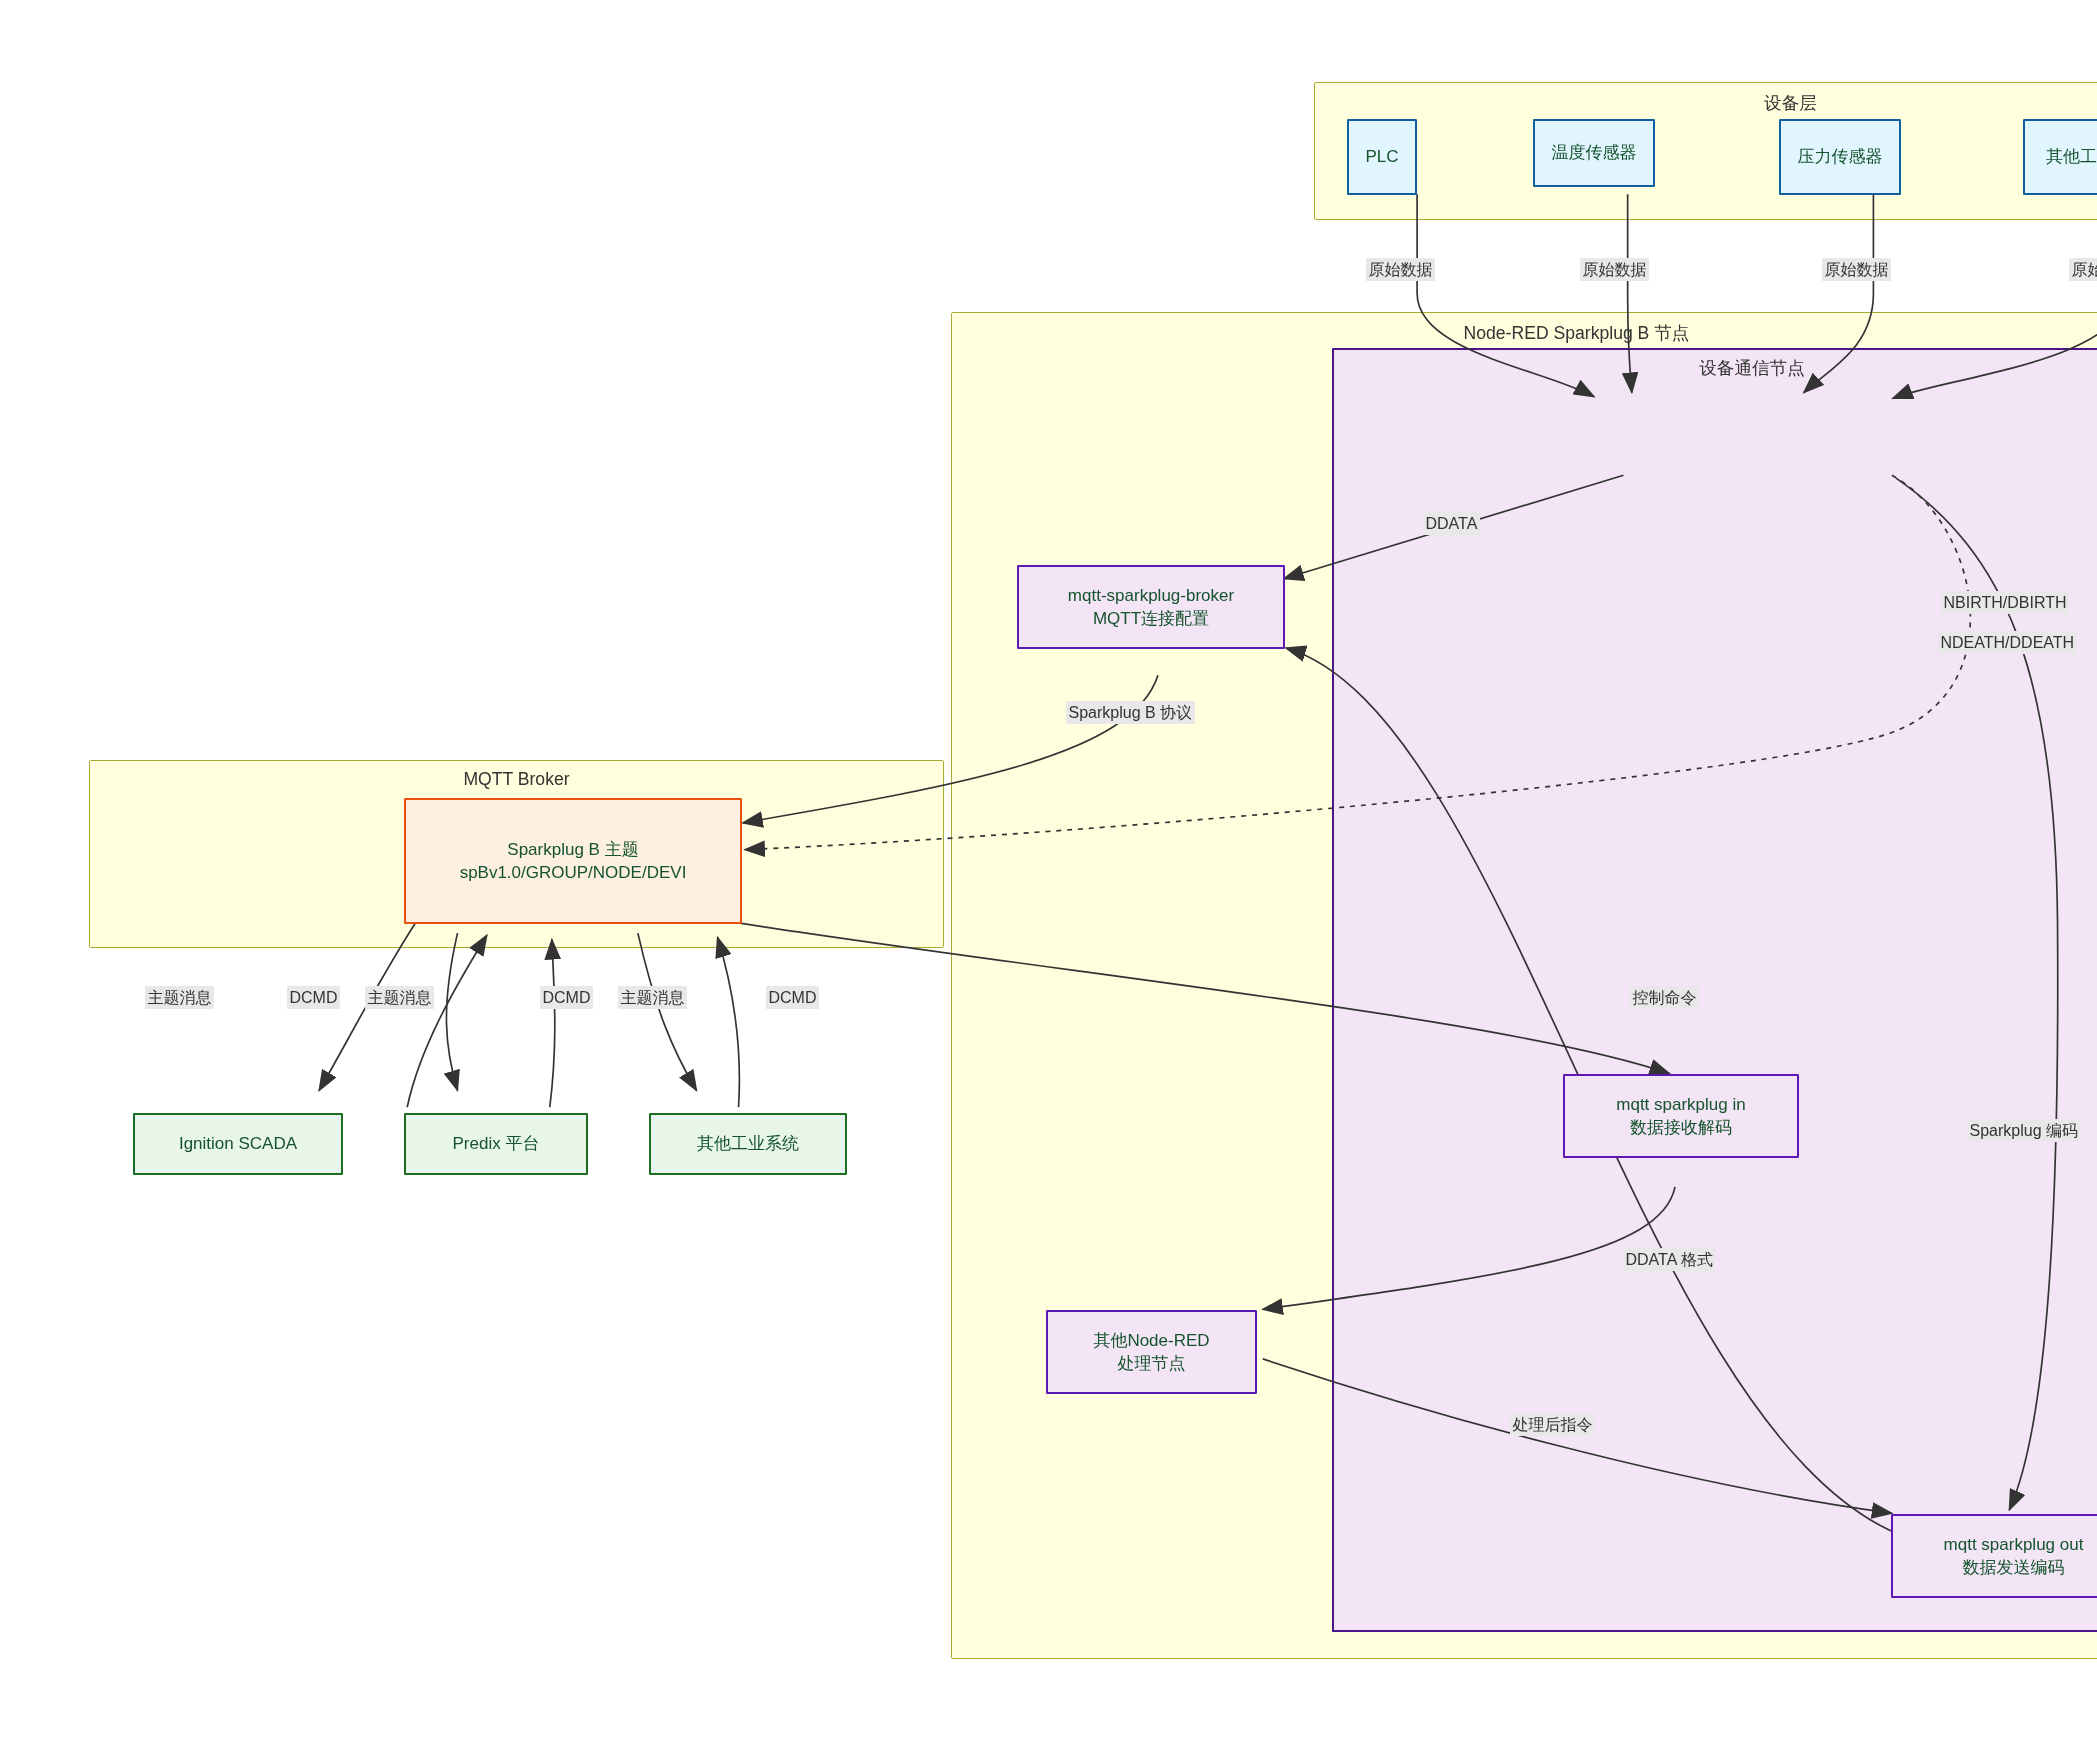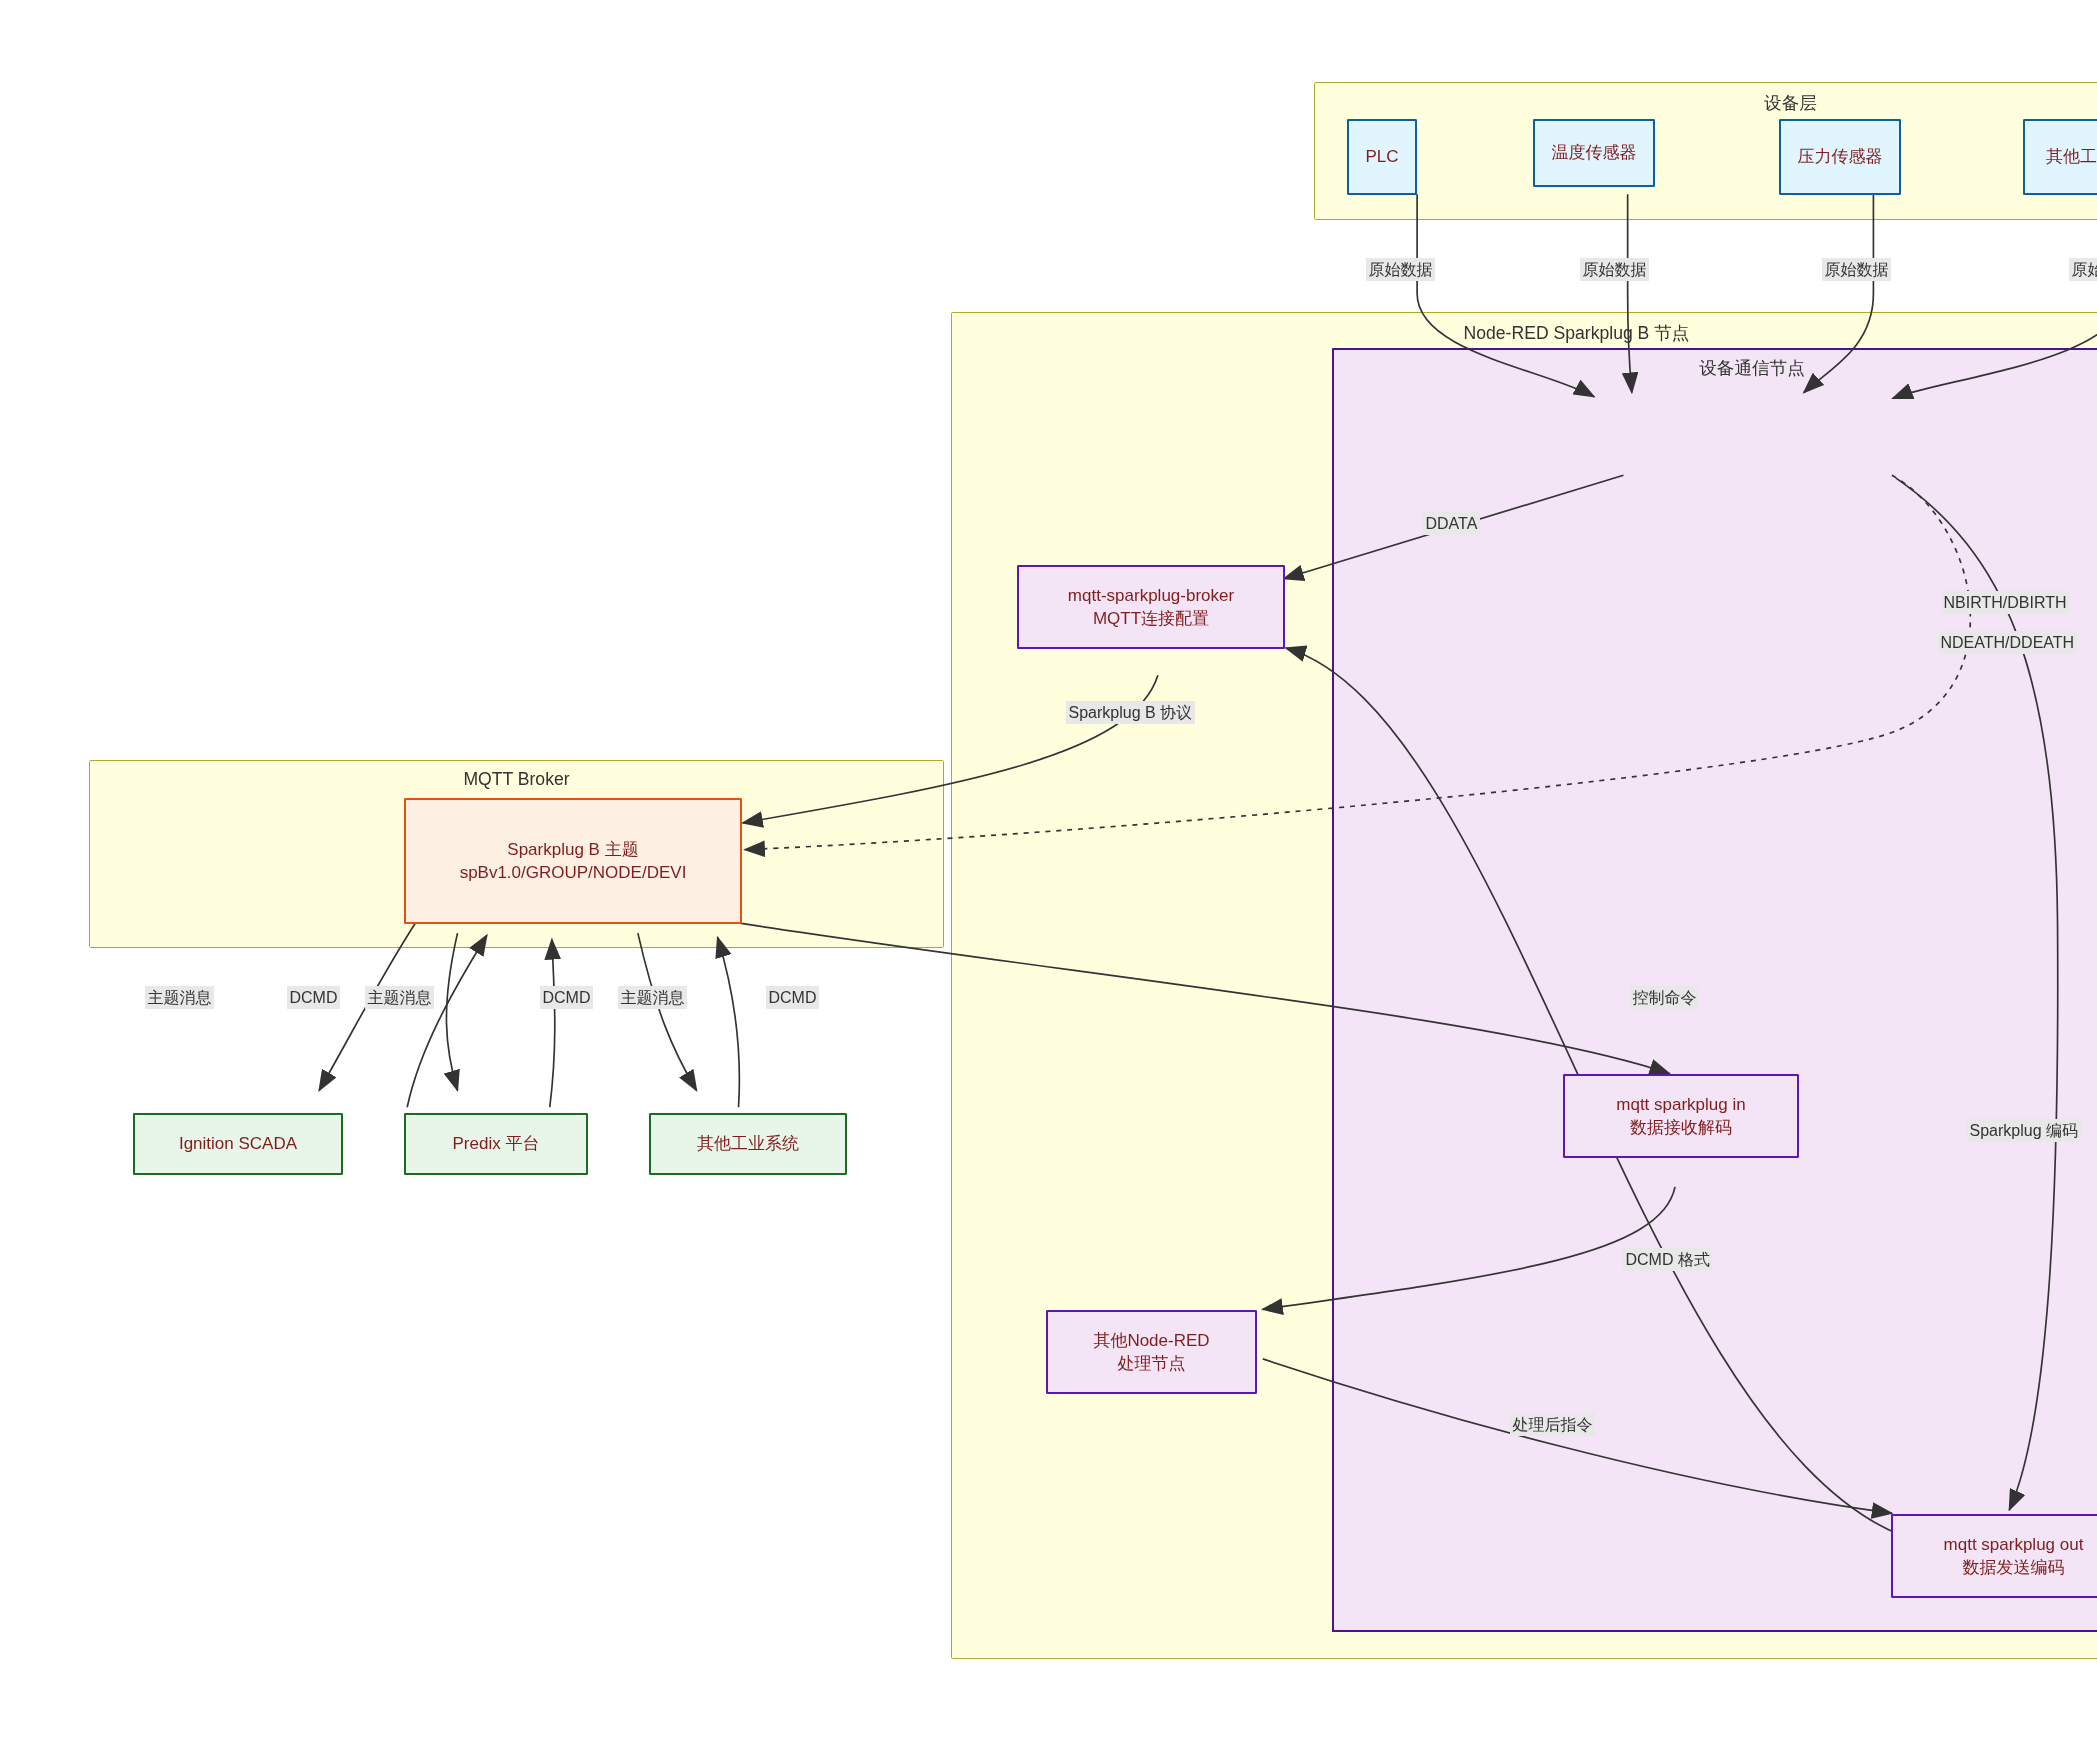--- a/index.html
+++ b/index.html
@@ -7,21 +7,21 @@
   #stage{position:relative;width:2328px;height:1738px;background:#ffffff;overflow:hidden;}
   svg#wires{position:absolute;left:0;top:0;width:2328px;height:1738px;pointer-events:none;}
 
   .cluster{position:absolute;box-sizing:border-box;background:#ffffde;border:1.7px solid #aaaa33;border-radius:1.7px;}
   .cluster-title{position:absolute;left:0;right:0;text-align:center;color:#333333;font-size:17.6px;white-space:nowrap;}
 
   .subgraph{position:absolute;box-sizing:border-box;background:#f3e5f5;border:2.9px solid #4a148c;border-radius:0.8px;}
 
   .node{position:absolute;box-sizing:border-box;display:flex;flex-direction:column;
         align-items:center;justify-content:center;text-align:center;border-radius:1.3px;
-        color:#7f1d1d;font-size:17px;line-height:1.38;}
+        color:#14532d;font-size:17px;line-height:1.38;}
   .node .l2{display:block;}
 
   .n-blue  {background:#e1f5fe;border:2.9px solid #0f5fa0;}
   .n-purple{background:#f3e5f5;border:2.9px solid #5c17b5;}
   .n-orange{background:#fdf0e2;border:2.9px solid #e8500f;}
   .n-green {background:#e8f5e9;border:2.9px solid #1b6b22;margin-top:14px;}
 
   .elabel{position:absolute;background:#e8e8e8;color:#333333;font-size:16px;
           line-height:1.36;white-space:nowrap;padding:0.8px 2.5px;box-sizing:border-box;}
 </style>
@@ -147,21 +147,21 @@
 
   <div class="elabel" style="left:1941px;top:591px;">NBIRTH/DBIRTH</div>
   <div class="elabel" style="left:1938px;top:620px;margin-top:11px;">NDEATH/DDEATH</div>
 
   <div class="elabel" style="left:1066px;top:701px;">Sparkplug B 协议</div>
 
   <div class="elabel" style="left:1967px;top:1119px;">Sparkplug 编码</div>
 
   <div class="elabel" style="left:1630px;top:986px;">控制命令</div>
 
-  <div class="elabel" style="left:1623px;top:1248px;">DCMD 格式</div>
+  <div class="elabel" style="left:1623px;top:1248px;">DDATA 格式</div>
 
   <div class="elabel" style="left:1510px;top:1413px;">处理后指令</div>
 
   <div class="elabel" style="left:145px;top:986px;">主题消息</div>
   <div class="elabel" style="left:287px;top:986px;">DCMD</div>
   <div class="elabel" style="left:365px;top:986px;">主题消息</div>
   <div class="elabel" style="left:540px;top:986px;">DCMD</div>
   <div class="elabel" style="left:618px;top:986px;">主题消息</div>
   <div class="elabel" style="left:766px;top:986px;">DCMD</div>
 

